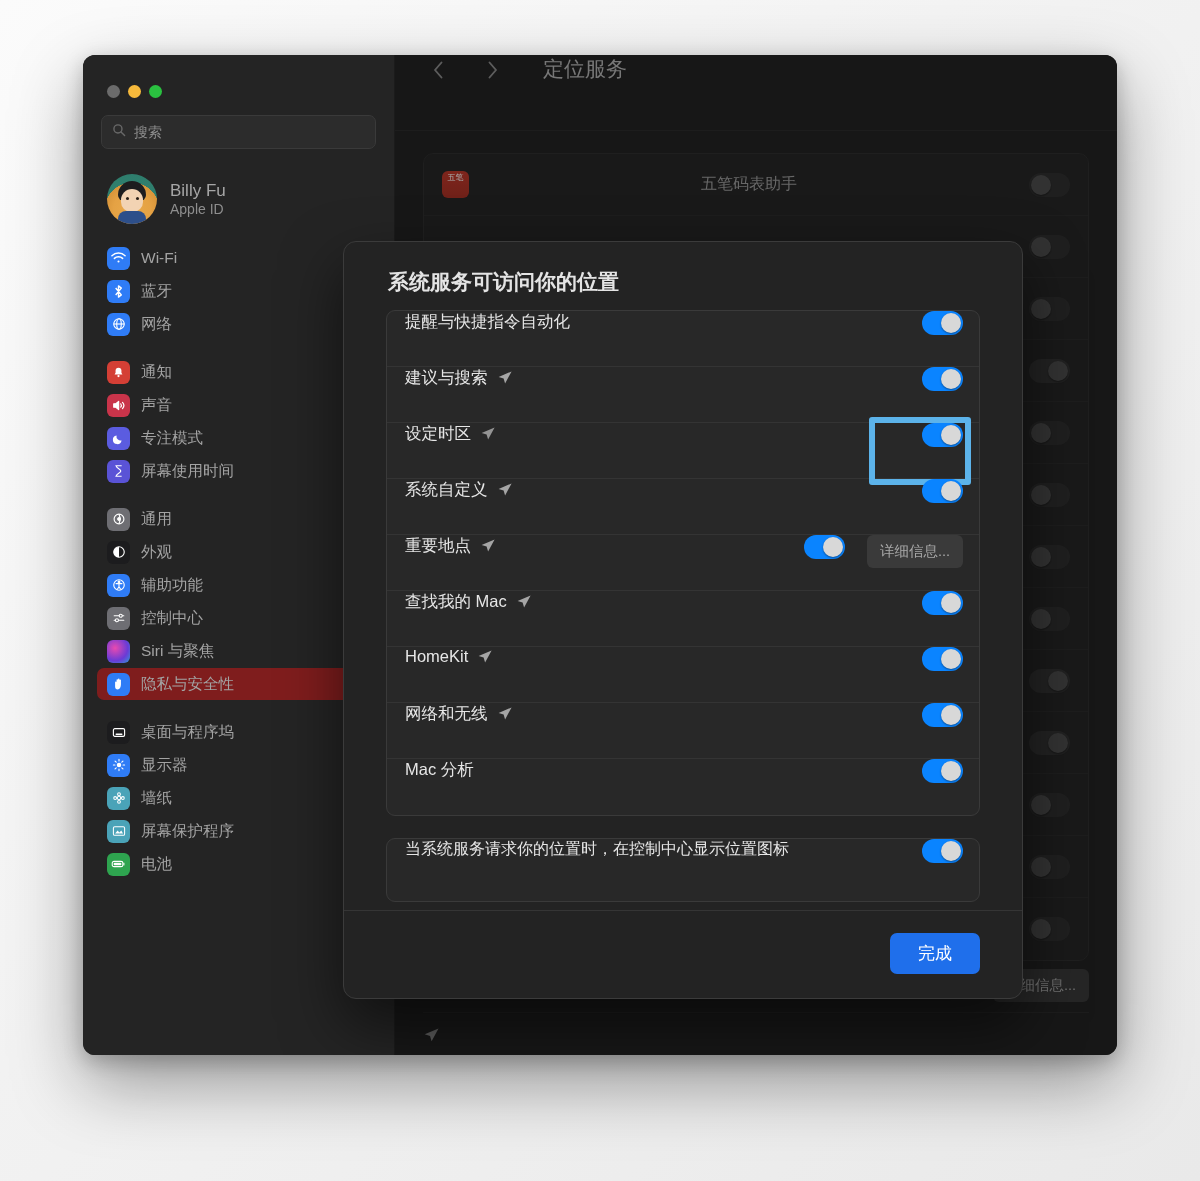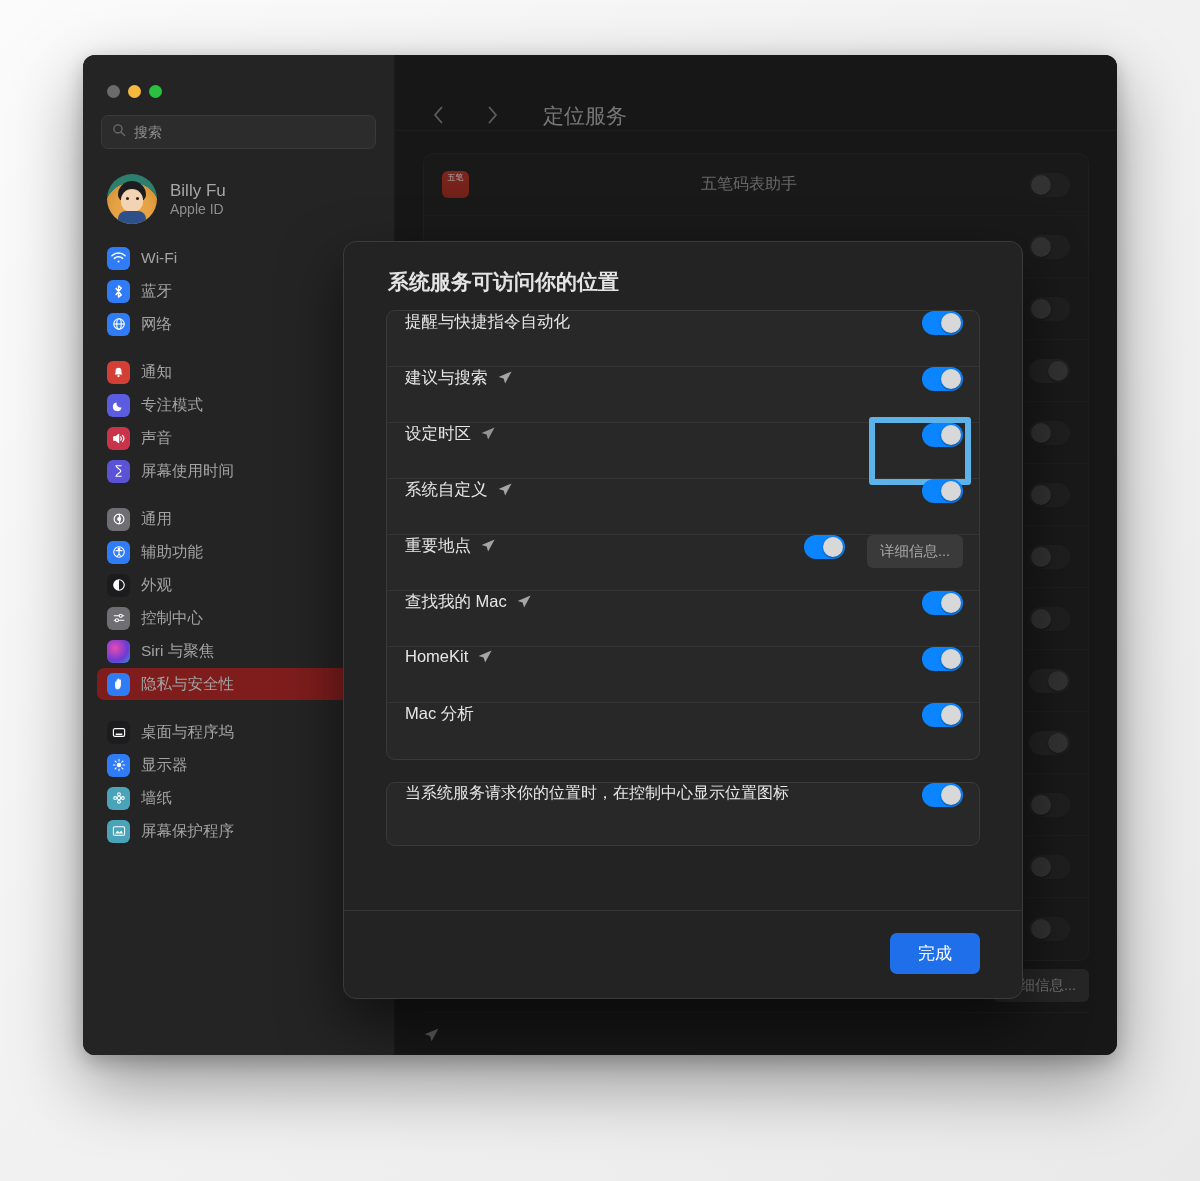--- a/index.html
+++ b/index.html
@@ -132,21 +132,21 @@
   
   #content {
     flex: 1;
     background: #232323;
     position: relative;
     overflow: hidden;
   }
   .content-header {
     height: 76px;
     display: flex;
-    align-items: flex-end;
+    align-items: flex-start;
     gap: 24px;
     padding-left: 28px;
     border-bottom: 1px solid #2c2c2c;
   }
   .chev {
     width: 30px; height: 30px;
     display: flex; align-items: center; justify-content: center;
     color: #8c8c8c;
   }
   .content-title {
@@ -390,38 +390,38 @@
         <div class="nav-item">
           <span class="nav-icon" style="background:#d43f35">
             <svg width="13" height="13" viewBox="0 0 16 16" fill="#fff">
               <path d="M8 2a3.6 3.6 0 0 0-3.6 3.6v2.6L3.2 10.4h9.6l-1.2-2.2V5.6A3.6 3.6 0 0 0 8 2Z"></path>
                 <circle cx="8" cy="12.4" r="1.4"></circle>
             </svg>
           </span>
           <span>通知</span>
         </div>
         <div class="nav-item">
-          <span class="nav-icon" style="background:#5b5ce0">
-            <svg width="13" height="13" viewBox="0 0 16 16" fill="#fff">
-                <path d="M11.8 10.4A5.2 5.2 0 0 1 5.6 4.2a5.4 5.4 0 1 0 6.2 6.2Z"></path>
-              </svg>
-          </span>
-          <span>专注模式</span>
-        </div>
-        <div class="nav-item">
           <span class="nav-icon" style="background:#c9344a">
             <svg width="14" height="13" viewBox="0 0 16 14" fill="none" stroke="#fff" stroke-width="1.4" stroke-linejoin="round">
               <path d="M2 5h2.4L7.6 2.3v9.4L4.4 9H2Z" fill="#fff"></path>
                 <path d="M10 5.1a3 3 0 0 1 0 3.8" stroke-linecap="round"></path>
                 <path d="M12 3.4a5.4 5.4 0 0 1 0 7.2" stroke-linecap="round"></path>
             </svg>
           </span>
           <span>声音</span>
         </div>
         <div class="nav-item">
+          <span class="nav-icon" style="background:#5b5ce0">
+            <svg width="13" height="13" viewBox="0 0 16 16" fill="#fff">
+                <path d="M11.8 10.4A5.2 5.2 0 0 1 5.6 4.2a5.4 5.4 0 1 0 6.2 6.2Z"></path>
+              </svg>
+          </span>
+          <span>专注模式</span>
+        </div>
+        <div class="nav-item">
           <span class="nav-icon" style="background:#5a53d6">
             <svg width="11" height="14" viewBox="0 0 12 16" fill="none" stroke="#fff" stroke-width="1.4" stroke-linejoin="round">
               <path d="M2.4 2h7.2M2.4 14h7.2M3.4 2c0 3.2 5.2 3.6 5.2 6s-5.2 2.8-5.2 6"></path>
             </svg>
           </span>
           <span>屏幕使用时间</span>
         </div>
       </div>
 
       <div class="nav-group">
@@ -429,37 +429,37 @@
           <span class="nav-icon" style="background:#6e6e73">
             <svg width="14" height="14" viewBox="0 0 16 16" fill="none" stroke="#fff" stroke-width="1.3">
               <circle cx="8" cy="8" r="5.6"></circle>
                 <circle cx="8" cy="8" r="1.5" fill="#fff"></circle>
                 <path d="M8 2.4 9.6 8 8 13.6"></path>
             </svg>
           </span>
           <span>通用</span>
         </div>
         <div class="nav-item">
+          <span class="nav-icon" style="background:#1c1c1e">
+            <svg width="14" height="14" viewBox="0 0 16 16">
+                <circle cx="8" cy="8" r="6" fill="none" stroke="#fff" stroke-width="1.3"></circle>
+                <path d="M8 2a6 6 0 0 0 0 12Z" fill="#fff"></path>
+              </svg>
+          </span>
+          <span>外观</span>
+        </div>
+        <div class="nav-item">
           <span class="nav-icon" style="background:#2f7cf6">
             <svg width="14" height="14" viewBox="0 0 16 16" fill="none" stroke="#fff" stroke-width="1.3">
               <circle cx="8" cy="8" r="6"></circle>
                 <circle cx="8" cy="4.6" r="1" fill="#fff"></circle>
                 <path d="M4.6 6.4h6.8M8 6.8v3.2M8 10l-1.7 2.6M8 10l1.7 2.6" stroke-linecap="round"></path>
             </svg>
           </span>
           <span>辅助功能</span>
-        </div>
-        <div class="nav-item">
-          <span class="nav-icon" style="background:#1c1c1e">
-            <svg width="14" height="14" viewBox="0 0 16 16">
-                <circle cx="8" cy="8" r="6" fill="none" stroke="#fff" stroke-width="1.3"></circle>
-                <path d="M8 2a6 6 0 0 0 0 12Z" fill="#fff"></path>
-              </svg>
-          </span>
-          <span>外观</span>
         </div>
         <div class="nav-item">
           <span class="nav-icon" style="background:#6e6e73">
             <svg width="14" height="12" viewBox="0 0 16 14" fill="none" stroke="#fff" stroke-width="1.3" stroke-linecap="round">
               <line x1="2.4" y1="4.4" x2="13.6" y2="4.4"></line>
                 <circle cx="10" cy="4.4" r="1.8" fill="#6e6e73"></circle>
               <line x1="2.4" y1="9.6" x2="13.6" y2="9.6"></line>
                 <circle cx="5.6" cy="9.6" r="1.8" fill="#6e6e73"></circle>
             </svg>
           </span>
@@ -513,20 +513,30 @@
         </div>
         <div class="nav-item">
           <span class="nav-icon" style="background:#4aa3b8">
             <svg width="14" height="12" viewBox="0 0 16 13" fill="none" stroke="#fff" stroke-width="1.2">
               <rect x="1.6" y="1.6" width="12.8" height="9.8" rx="1.6"></rect>
                 <path d="M3.6 9.4 6.4 6l2 2.2L10.6 6l2 3.4Z" fill="#fff" stroke="none"></path>
             </svg>
           </span>
           <span>屏幕保护程序</span>
         </div>
+        <div class="nav-item">
+          <span class="nav-icon" style="background:#2ea44f">
+            <svg width="15" height="10" viewBox="0 0 17 10" fill="none" stroke="#fff" stroke-width="1.2">
+              <rect x="1.4" y="2" width="12" height="6" rx="2"></rect>
+                <rect x="3" y="3.5" width="8.8" height="3" rx="1.2" fill="#fff" stroke="none"></rect>
+                <path d="M14.6 4v2" stroke-linecap="round"></path>
+            </svg>
+          </span>
+          <span>电池</span>
+        </div>
       </div>
     </div>
   </div>
 
   <div id="content">
 
     <div class="content-header">
       <div class="chev">
         <svg width="13" height="20" viewBox="0 0 13 20" fill="none" stroke="currentColor" stroke-width="1.9" stroke-linecap="round" stroke-linejoin="round">
             <path d="M9.5 2.5 3 10l6.5 7.5"></path>
@@ -731,20 +741,33 @@
               <svg width="16" height="16" viewBox="0 0 16 16" fill="#cfcfcf">
                   <path d="M14.6 1.4 1.6 6.9l5 1.5 1.5 5Z"></path>
                 </svg>
             </span>
           </span>
           <div class="toggle on">
               <div class="knob"></div>
             </div>
         </div>
 
+        <div class="svc-row">
+          <span class="svc-label">
+            <span>网络和无线</span>
+            <span class="arrow-icon">
+              <svg width="16" height="16" viewBox="0 0 16 16" fill="#cfcfcf">
+                  <path d="M14.6 1.4 1.6 6.9l5 1.5 1.5 5Z"></path>
+                </svg>
+            </span>
+          </span>
+          <div class="toggle on">
+              <div class="knob"></div>
+            </div>
+        </div>
 
         <div class="svc-row">
           <span class="svc-label">Mac 分析</span>
           <div class="toggle on">
               <div class="knob"></div>
             </div>
         </div>
       </div>
 
       <div class="card">

